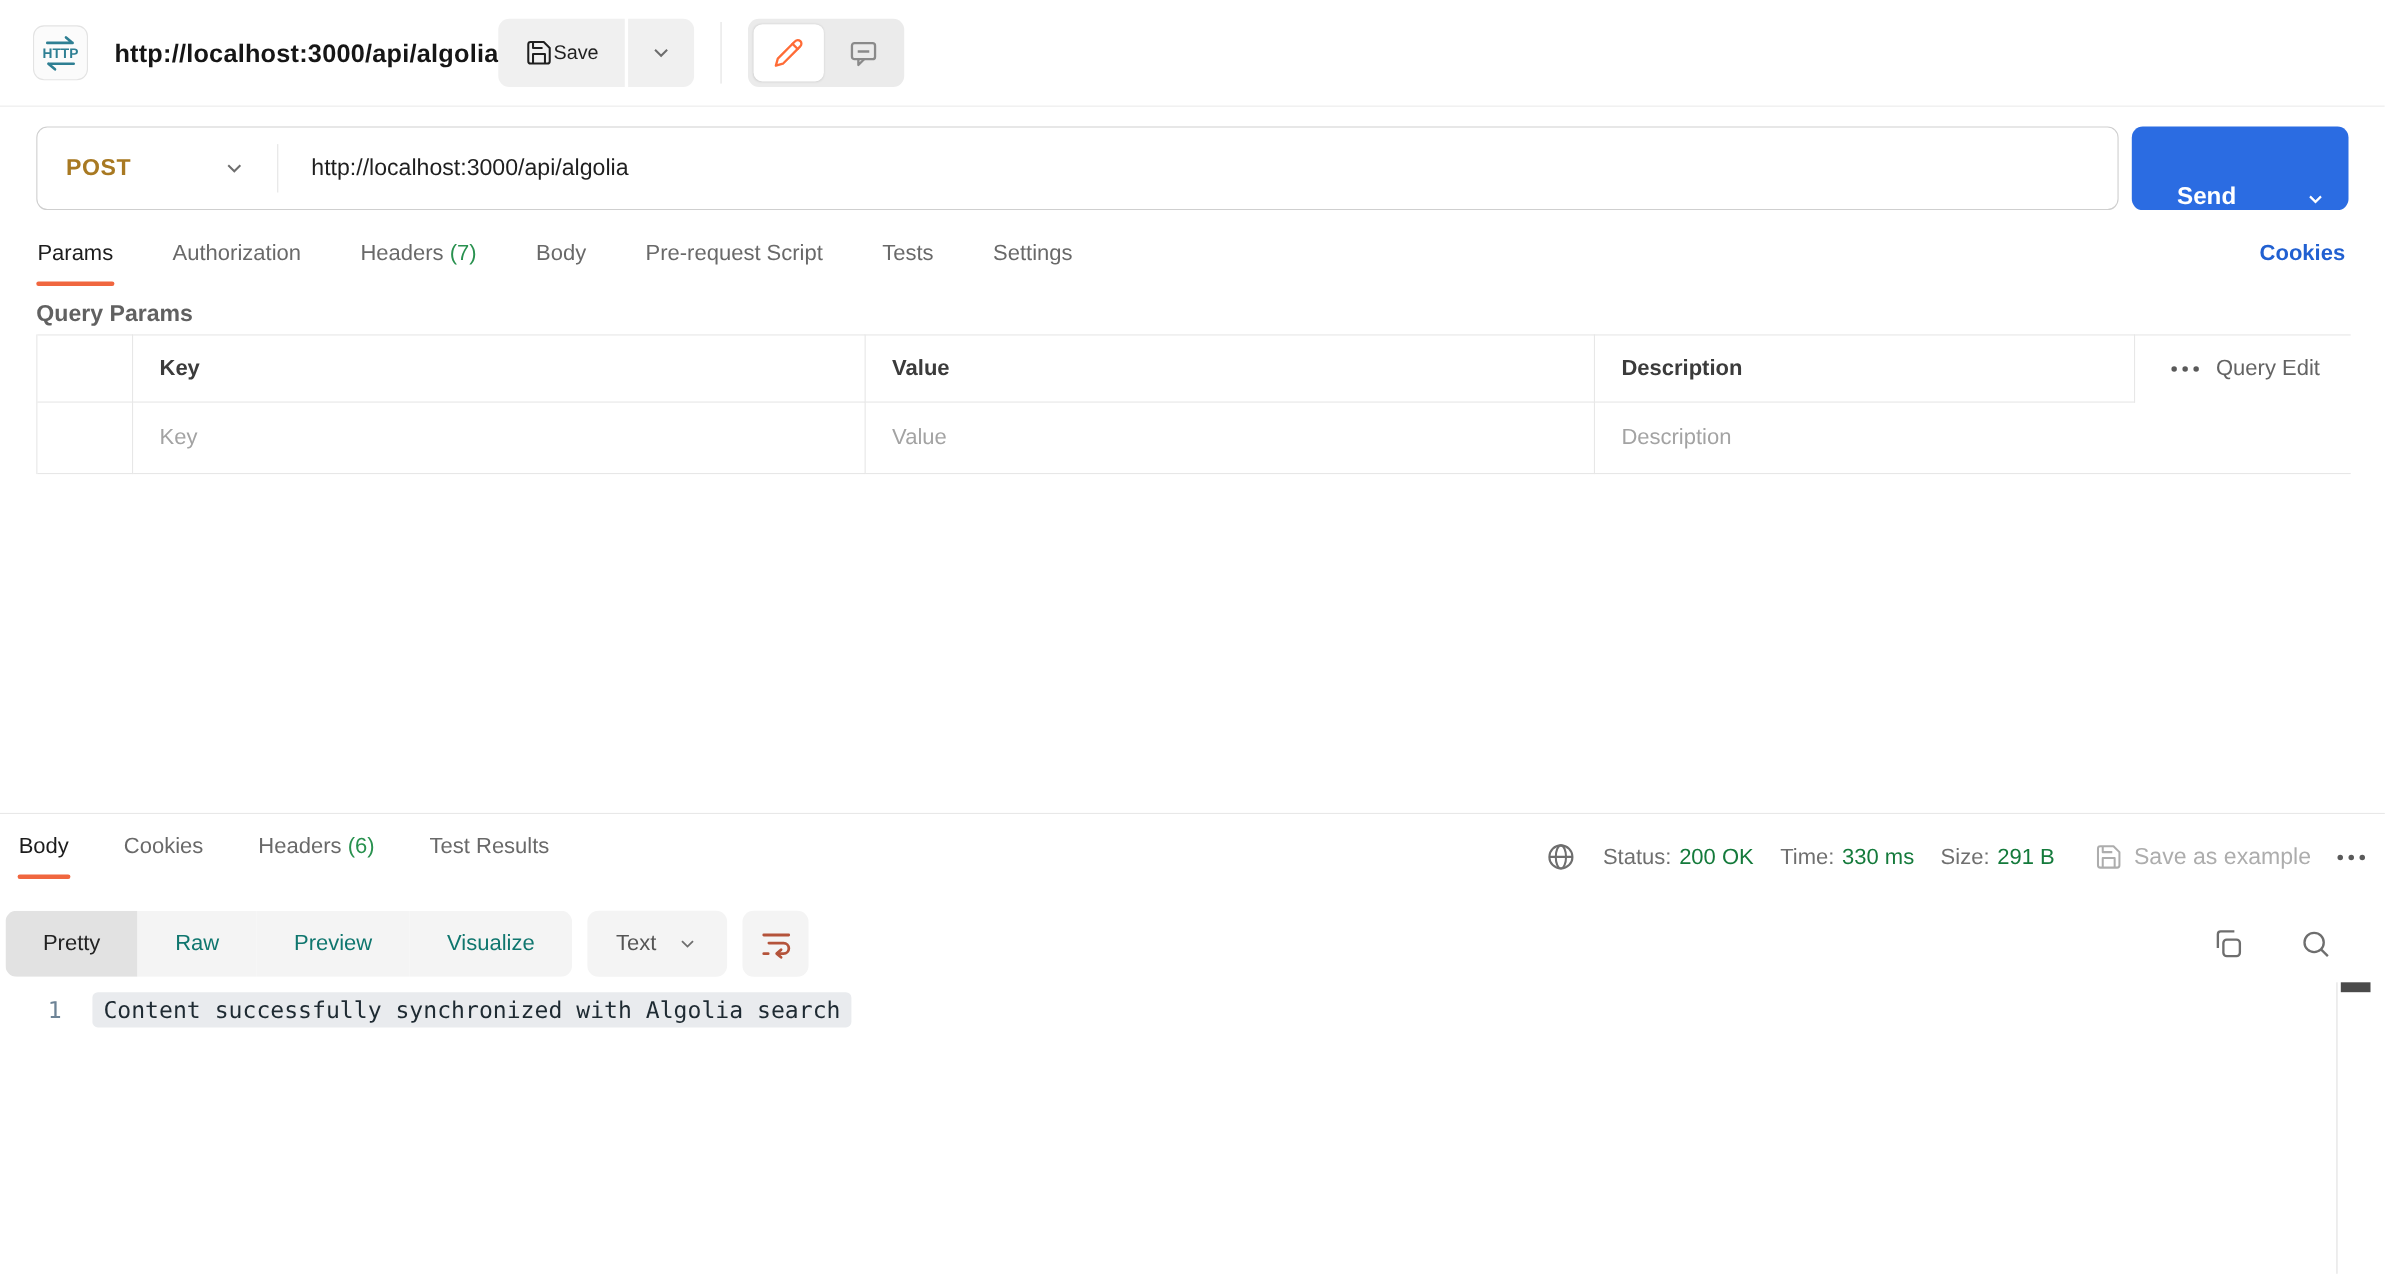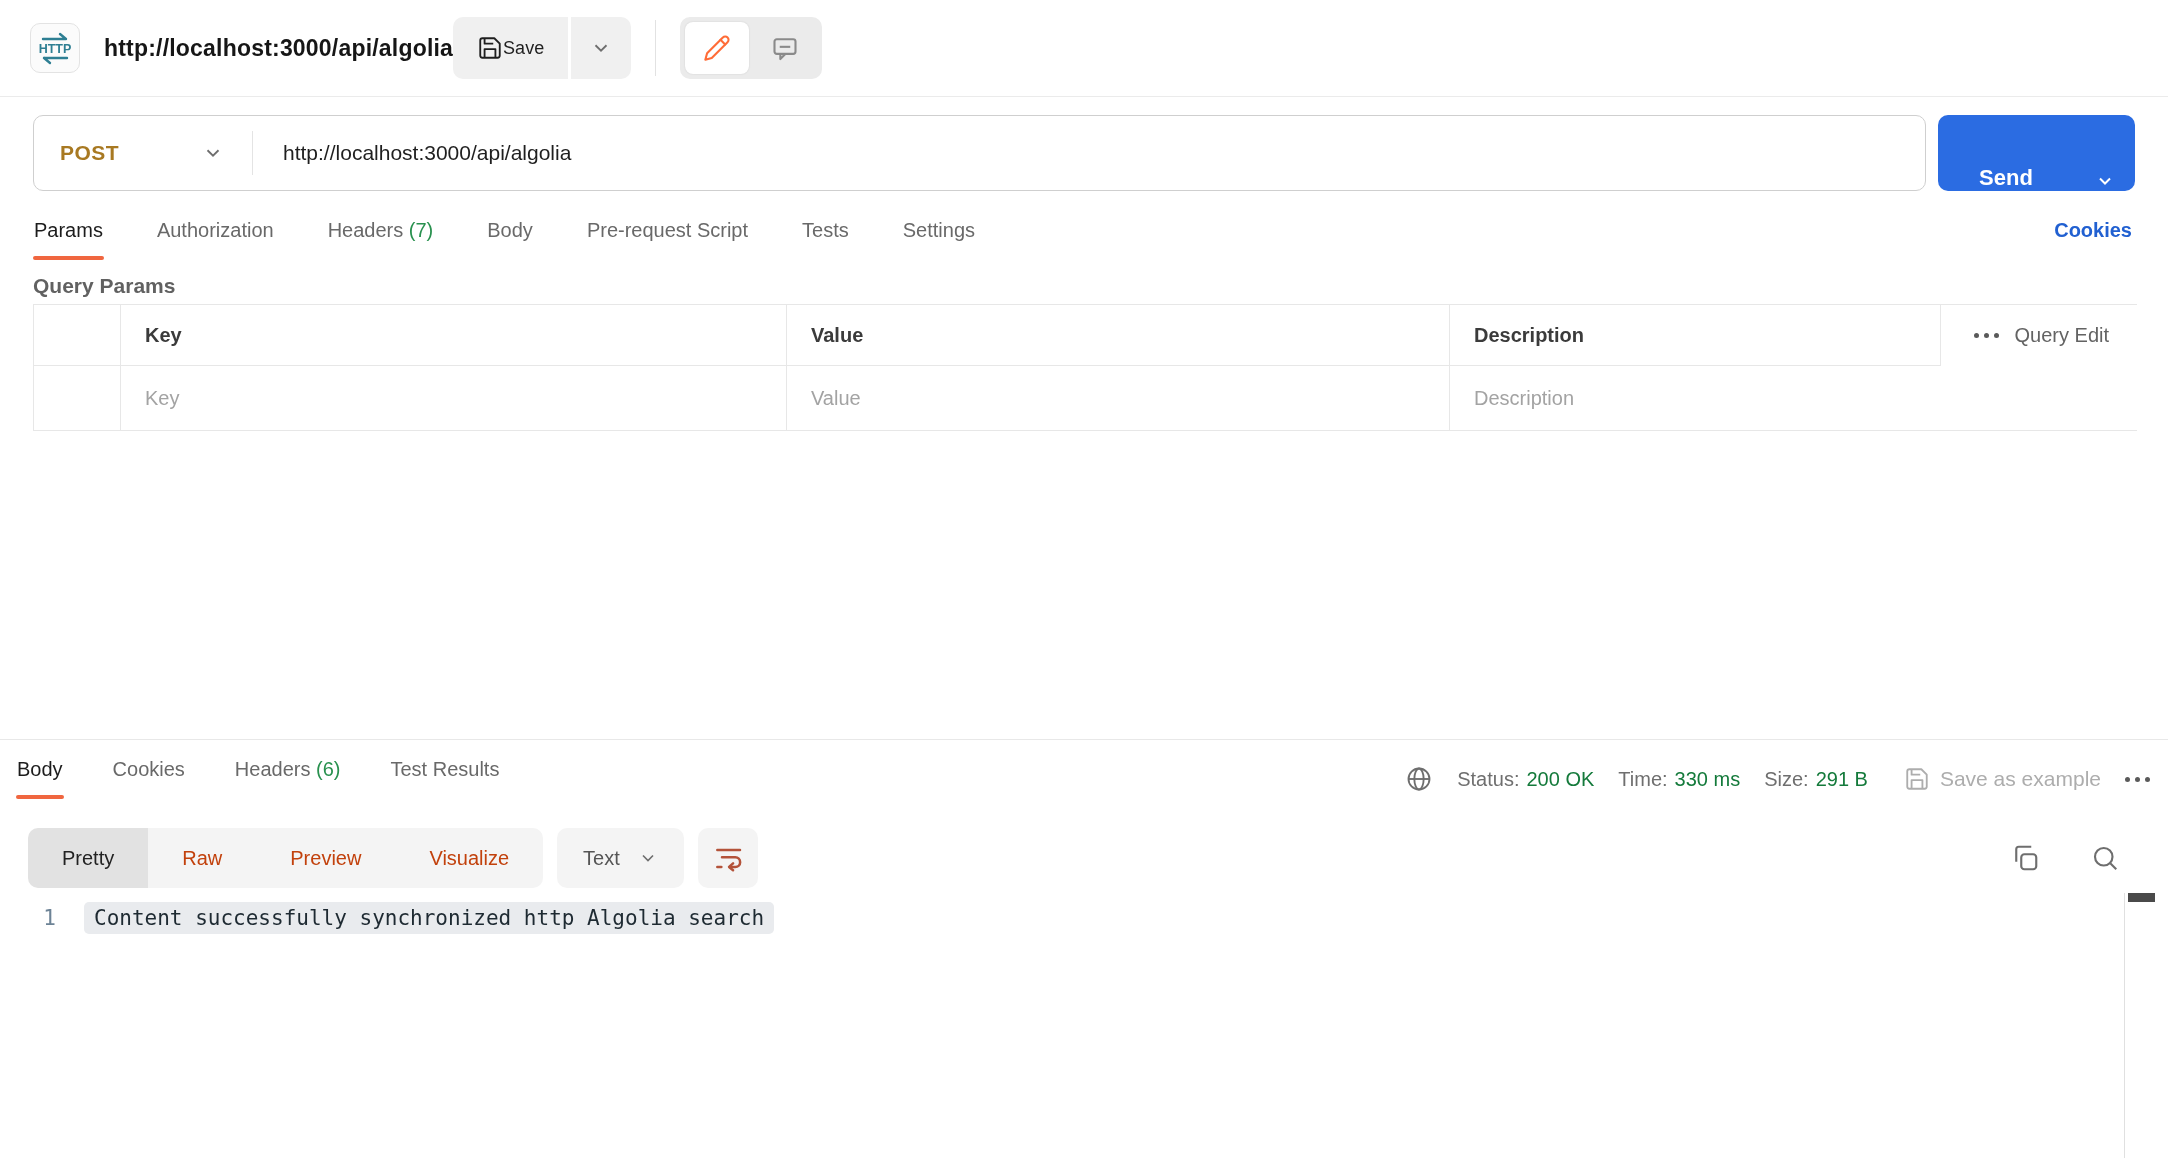--- a/index.html
+++ b/index.html
@@ -78,24 +78,24 @@
   .resp-head { position:relative; height:78px; }
   .resp-tabs { display:flex; gap:48px; margin-left:16px; padding-top:16px; }
   .resp-meta { position:absolute; right:18px; top:0; height:100%;
                display:flex; align-items:center; }
   .meta-label { font-size:20px; color:#6f6f6f; margin-left:24px; }
   .meta-value { font-size:20px; color:#147a3b; margin-left:7px; }
   .save-example { display:flex; align-items:center; gap:10px; margin-left:36px;
                   color:#adadad; font-size:21px; cursor:pointer; }
   .meta-more { margin-left:24px; cursor:pointer; }
 
-  .resp-toolbar { position:relative; margin:10px 14px 0 28px; display:flex; gap:14px; height:60px; }
+  .resp-toolbar { position:relative; margin:10px 14px 0 5px; display:flex; gap:14px; height:60px; }
   .view-group { display:flex; border-radius:10px; overflow:hidden; }
   .view-seg { height:60px; padding:0 34px; display:flex; align-items:center;
-              font-size:20px; color:#c2410c; background:#f4f4f4; cursor:pointer; }
+              font-size:20px; color:#0f766e; background:#f4f4f4; cursor:pointer; }
   .view-seg.active { background:#e2e2e2; color:#222; }
   .fmt-box { height:60px; padding:0 26px; background:#f4f4f4; border-radius:10px;
              display:flex; align-items:center; gap:18px; font-size:20px; color:#555; cursor:pointer; }
   .wrap-box { height:60px; width:60px; background:#f4f4f4; border-radius:10px;
               display:flex; align-items:center; justify-content:center; cursor:pointer; }
   .tool-icons { position:absolute; right:34px; top:0; height:60px;
                 display:flex; align-items:center; gap:50px; }
 
   .code-area { margin-top:14px; display:flex; align-items:flex-start; }
   .gutter { width:56px; text-align:right; font-family:"DejaVu Sans Mono", monospace;
@@ -310,19 +310,19 @@
           <circle cx="11" cy="11" r="7"></circle>
             <line x1="16.2" y1="16.2" x2="21" y2="21"></line>
         </svg>
       </span>
     </div>
   </div>
 
   <div class="code-area">
     <div class="gutter">1</div>
     <div class="code-line">
-      <span class="code-text">Content successfully synchronized http Algolia search</span>
+      <span class="code-text">Content successfully synchronized with Algolia search</span>
     </div>
   </div>
 </div>
 
 <div class="scroll-track"></div>
 <div class="scroll-thumb"></div>
 
 </body></html>

